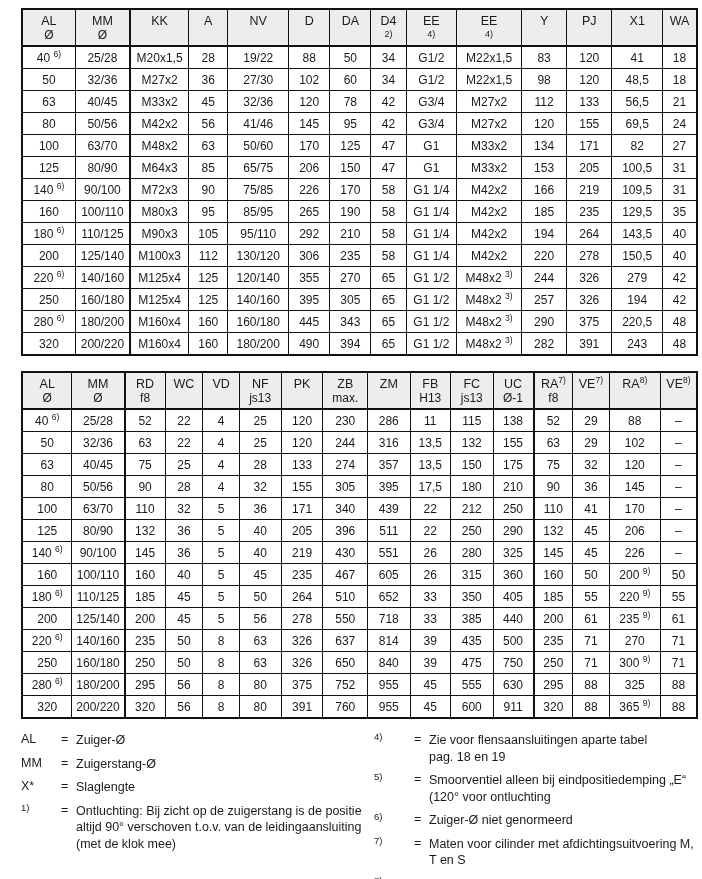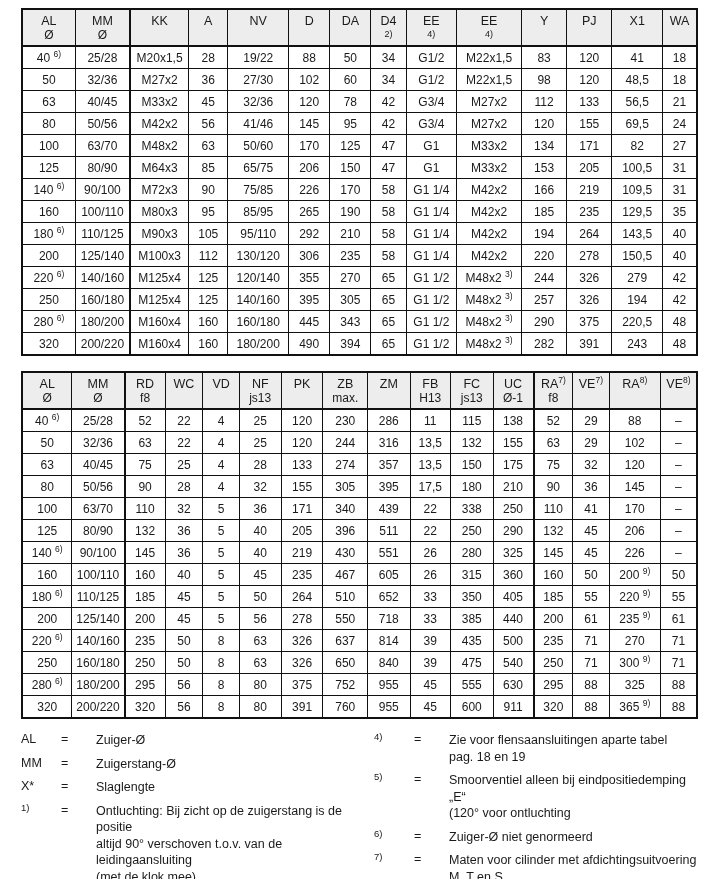--- a/index.html
+++ b/index.html
@@ -82,21 +82,21 @@
     grid-template-columns: 40px 15px 1fr;
     align-items: start;
   }
   .legend-term { white-space: nowrap; }
   .legend-term.fn {
     font-size: 9.5px;
     position: relative;
     top: -1px;
   }
   .legend-eq { }
-  .legend-lines div { line-height: 1.32; margin-left: 20px; }
+  .legend-lines div { line-height: 1.32; }
 </style>
 </head>
 <body>
 
 <div class="sheet">
   <table class="dim-table" id="table1">
       <colgroup>
         <col style="width: 7.9%;">
         <col style="width: 8.1%;">
         <col style="width: 8.7%;">
@@ -474,21 +474,21 @@
           <td>100</td>
           <td class="sep-r">63/70</td>
           <td>110</td>
           <td>32</td>
           <td>5</td>
           <td>36</td>
           <td>171</td>
           <td>340</td>
           <td>439</td>
           <td>22</td>
-          <td>338</td>
+          <td>212</td>
           <td class="sep-r">250</td>
           <td>110</td>
           <td>41</td>
           <td>170</td>
           <td>–</td>
         </tr>
         <tr>
           <td>125</td>
           <td class="sep-r">80/90</td>
           <td>132</td>
@@ -601,21 +601,21 @@
           <td class="sep-r">160/180</td>
           <td>250</td>
           <td>50</td>
           <td>8</td>
           <td>63</td>
           <td>326</td>
           <td>650</td>
           <td>840</td>
           <td>39</td>
           <td>475</td>
-          <td class="sep-r">540</td>
+          <td class="sep-r">750</td>
           <td>250</td>
           <td>71</td>
           <td>300 <sup>9)</sup></td>
           <td>71</td>
         </tr>
         <tr>
           <td>280 <sup>6)</sup></td>
           <td class="sep-r">180/200</td>
           <td>295</td>
           <td>56</td>

